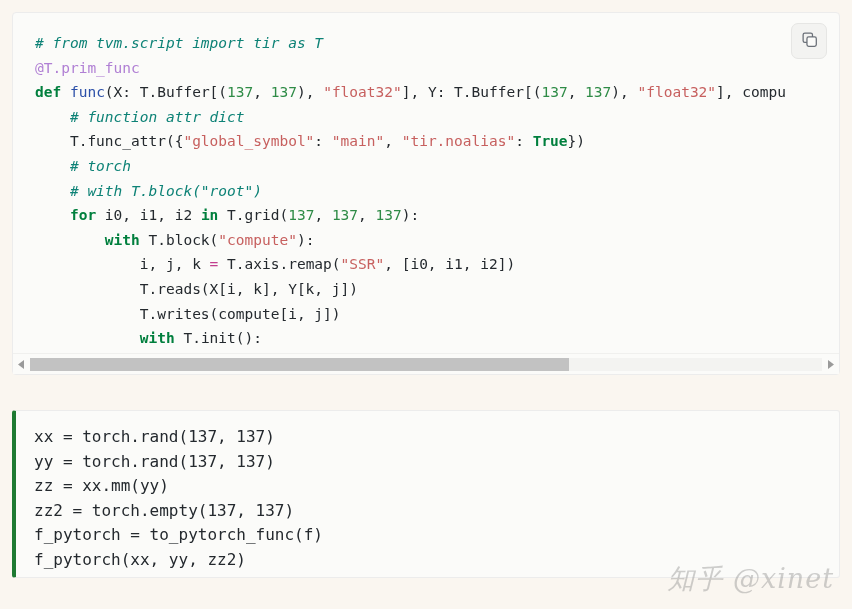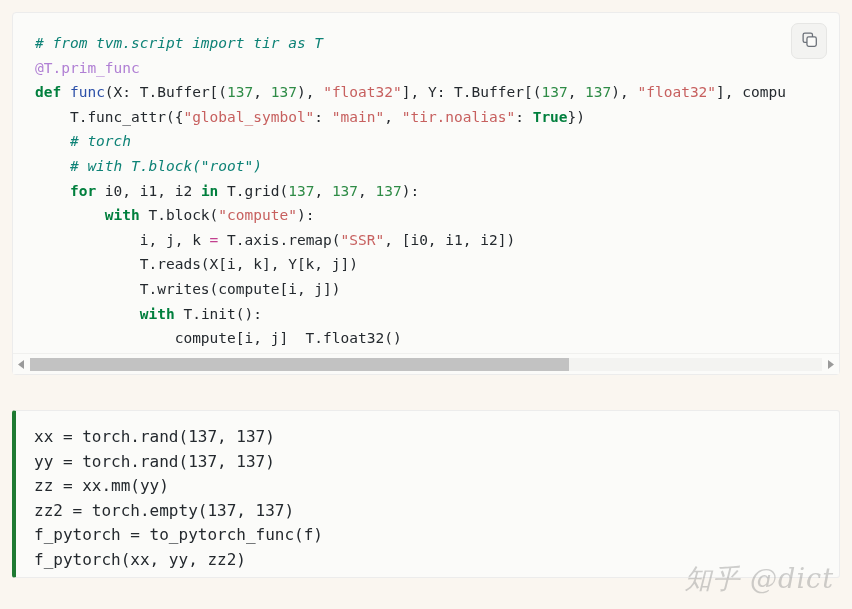--- a/index.html
+++ b/index.html
@@ -141,20 +141,21 @@
 </style>
 </head>
 <body style="background: rgb(250, 246, 240);">
 
 <div class="code-card">
 
   <div class="code-scroll">
     <pre class="code"><span class="cm"># from tvm.script import tir as T</span>
 <span class="dc">@T.prim_func</span>
 <span class="kw">def</span> <span class="fn">func</span>(X: T.Buffer[(<span class="nu">137</span>, <span class="nu">137</span>), <span class="st">"float32"</span>], Y: T.Buffer[(<span class="nu">137</span>, <span class="nu">137</span>), <span class="st">"float32"</span>], compu
+    <span class="cm"># function attr dict</span>
     T.func_attr({<span class="st">"global_symbol"</span>: <span class="st">"main"</span>, <span class="st">"tir.noalias"</span>: <span class="kw">True</span>})
     <span class="cm"># torch</span>
     <span class="cm"># with T.block("root")</span>
     <span class="kw">for</span> i0, i1, i2 <span class="kw">in</span> T.grid(<span class="nu">137</span>, <span class="nu">137</span>, <span class="nu">137</span>):
         <span class="kw">with</span> T.block(<span class="st">"compute"</span>):
             i, j, k <span class="op">=</span> T.axis.remap(<span class="st">"SSR"</span>, [i0, i1, i2])
             T.reads(X[i, k], Y[k, j])
             T.writes(compute[i, j])
             <span class="kw">with</span> T.init():
                 compute[i, j]  T.float32()
@@ -194,13 +195,13 @@
 <div class="code-card2" style="border-left-color: rgb(30, 122, 50);">
   <pre class="code2">xx = torch.rand(137, 137)
 yy = torch.rand(137, 137)
 zz = xx.mm(yy)
 zz2 = torch.empty(137, 137)
 f_pytorch = to_pytorch_func(f)
 f_pytorch(xx, yy, zz2)
 np.testing.assert_allclose(zz.numpy(), zz2.numpy(), rtol=1e-4, atol=1e-4)</pre>
 </div>
 
-<div class="watermark">知乎 @dict</div>
+<div class="watermark">知乎 @xinet</div>
 
 </body></html>

